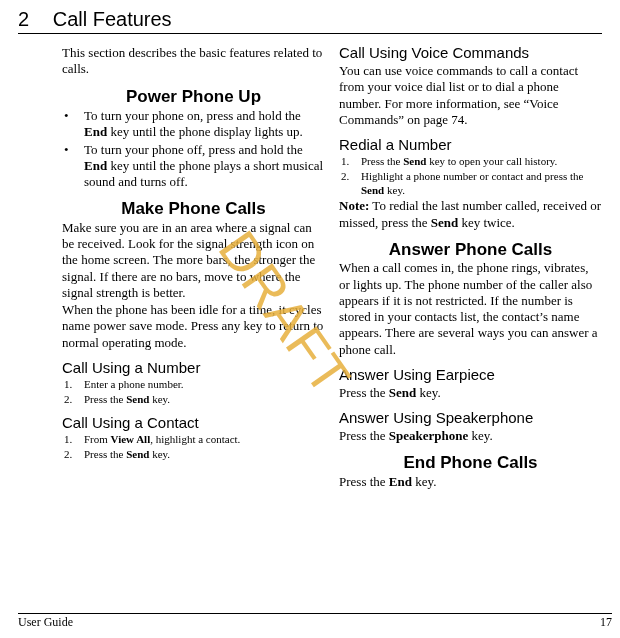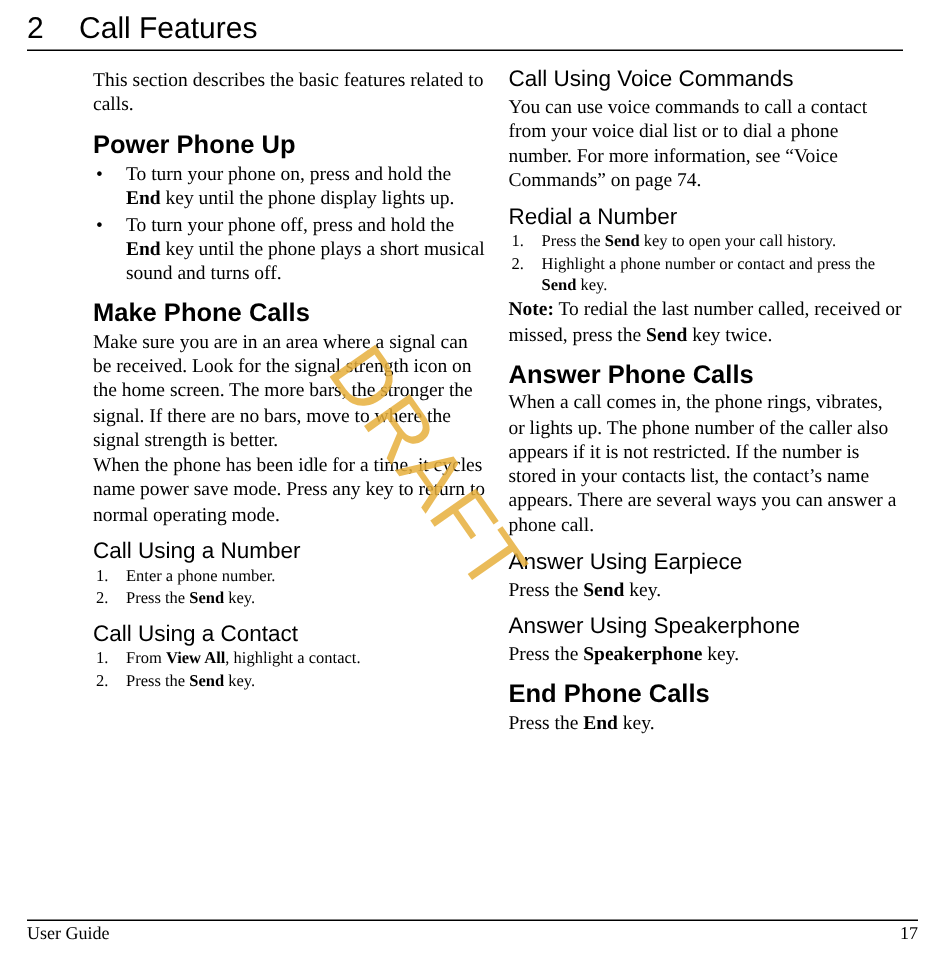--- a/index.html
+++ b/index.html
@@ -31,20 +31,21 @@
       margin-left: 44px;
     }
     .col { width: 50%; }
     .h1 {
       font-family: Arial, Helvetica, sans-serif;
       font-weight: 700;
       font-size: 17px;
       margin-top: 9px;
       margin-bottom: 1px;
       line-height: 1.15;
+      text-align: center;
     }
     .h2 {
       font-family: Arial, Helvetica, sans-serif;
       font-weight: 400;
       font-size: 15px;
       margin-top: 8px;
       margin-bottom: 0px;
       line-height: 1.2;
     }
     .para {

